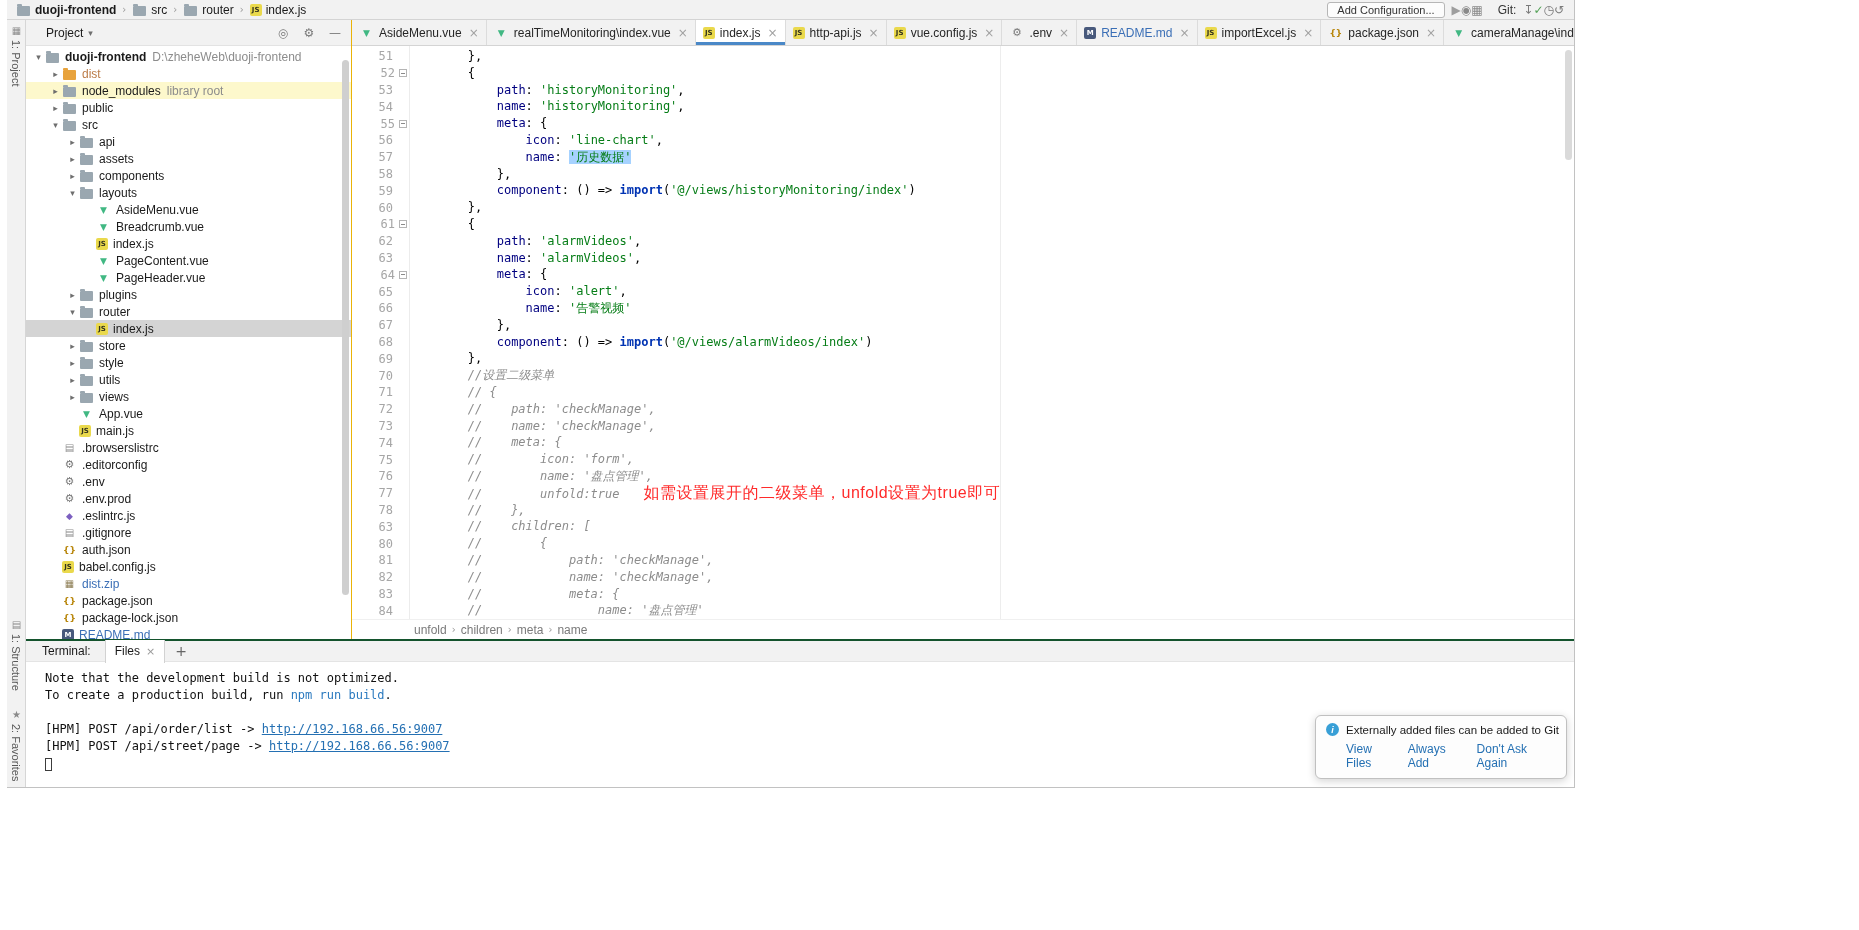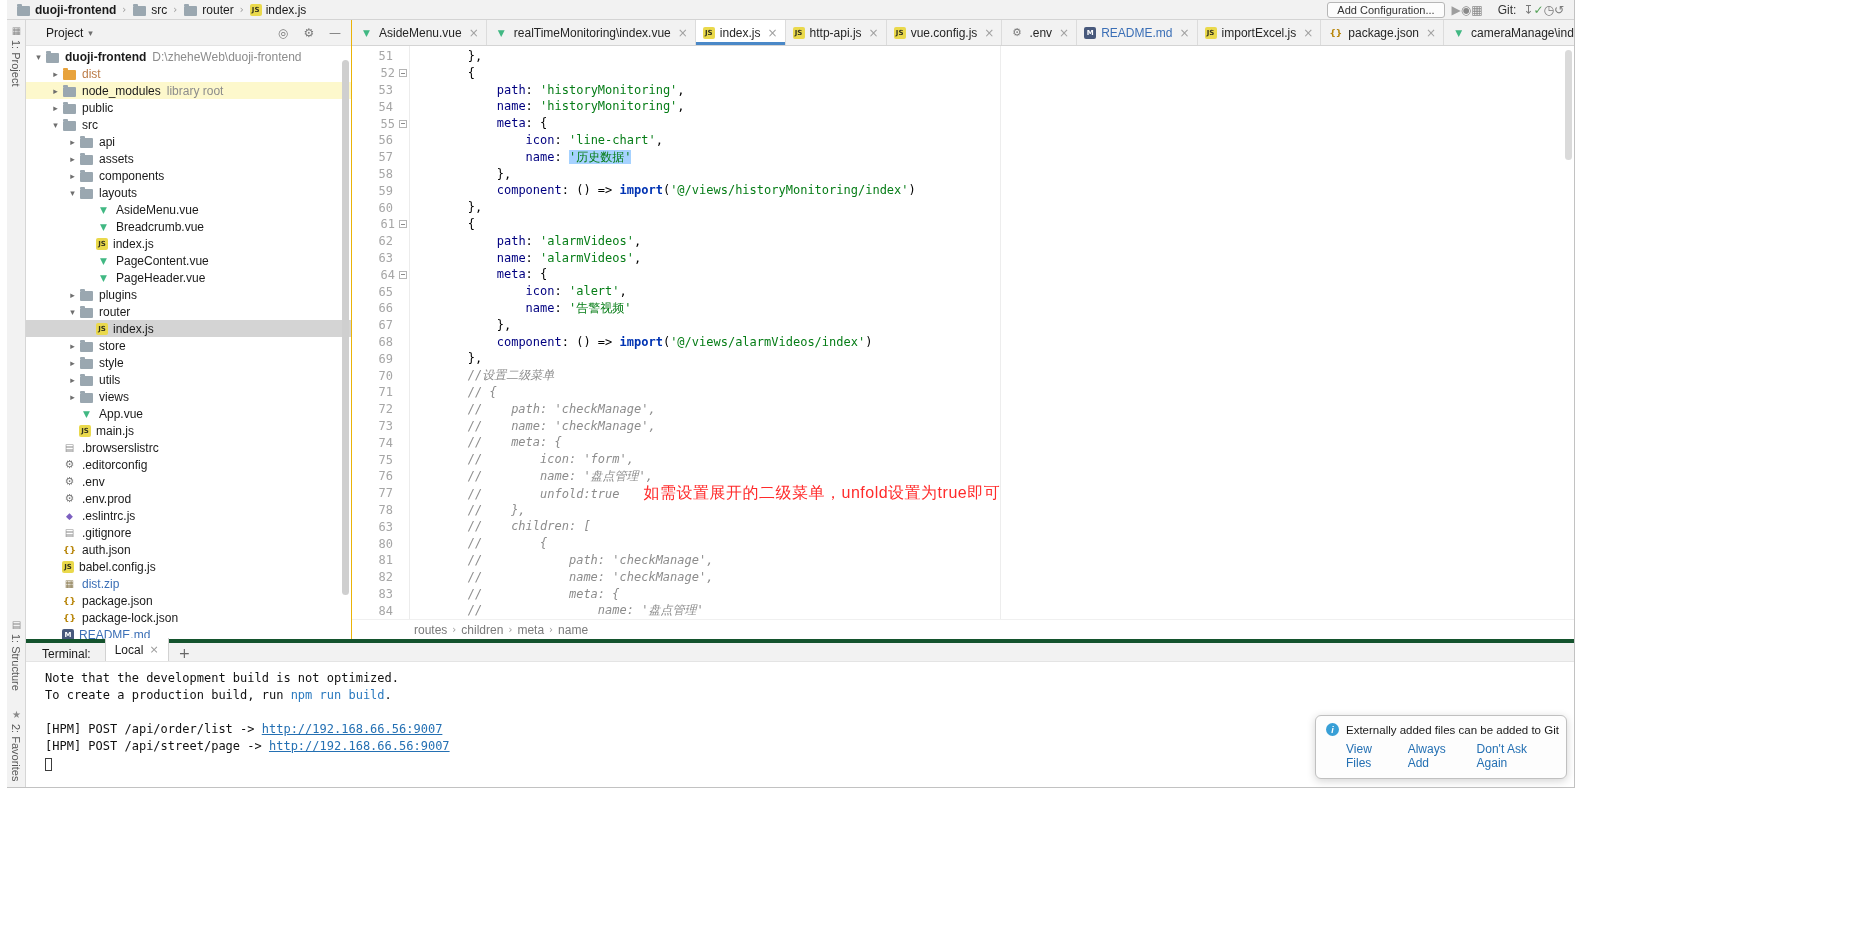--- a/index.html
+++ b/index.html
@@ -86,22 +86,22 @@
   .tok-annot{font-family:"Liberation Sans","DejaVu Sans",sans-serif;font-size:16px;color:#ff2b2b;
     margin-left:24px;letter-spacing:.5px;font-style:normal}
   .margin-guide{position:absolute;left:648px;top:0;bottom:0;width:1px;background:#ededed}
   .ed-scrollbar{position:absolute;right:2px;top:4px;width:7px;height:110px;background:#dadada;border-radius:4px}
   .ed-crumbs{height:20px;display:flex;align-items:center;padding-left:60px;color:#7a7a7a;
     background:#fff;border-top:1px solid #f0f0f0}
   .ed-crumb{padding:0 2px;cursor:default}
 
   
   .terminal{position:absolute;left:19px;top:639px;right:0;bottom:0;background:#fff}
-  .term-head{height:23px;background:#f2f2f2;border-top:4px solid #14532d;border-bottom:1px solid #e4e4e4;
-    display:flex;align-items:flex-end;padding-left:16px}
+  .term-head{height:23px;background:#f2f2f2;border-top:2px solid #14532d;border-bottom:1px solid #e4e4e4;
+    display:flex;align-items:center;padding-left:16px}
   .term-label{margin-right:14px}
   .term-tab{height:23px;display:inline-flex;align-items:center;gap:6px;padding:0 9px;background:#fff;
     border-left:1px solid #d2d2d2;border-right:1px solid #d2d2d2}
   .term-close{color:#9a9a9a;font-size:11px}
   .term-add{margin-left:10px;color:#666;font-size:14px}
   .term-body{padding:9px 0 0 19px;font-family:"DejaVu Sans Mono",monospace;font-size:12px;color:#101010}
   .tline{height:17px;white-space:pre}
   .term-link{color:#2470b3;text-decoration:underline}
   .term-cmd{color:#2b7abf}
   .cursor{display:inline-block;width:7px;height:13px;border:1px solid #3c3c3c;margin-top:2px}
@@ -579,35 +579,35 @@
           <div class="gl">
             <span class="lnum">84</span>
             <span class="fold-slot"></span>
           </div>
         </div>
       <div class="code" id="code"><div class="cl"><span>        },</span></div><div class="cl"><span>        {</span></div><div class="cl"><span>            </span><span class="tok-k">path</span><span>: </span><span class="tok-s">'historyMonitoring'</span><span>,</span></div><div class="cl"><span>            </span><span class="tok-k">name</span><span>: </span><span class="tok-s">'historyMonitoring'</span><span>,</span></div><div class="cl"><span>            </span><span class="tok-k">meta</span><span>: {</span></div><div class="cl"><span>                </span><span class="tok-k">icon</span><span>: </span><span class="tok-s">'line-chart'</span><span>,</span></div><div class="cl"><span>                </span><span class="tok-k">name</span><span>: </span><span class="tok-sel">'历史数据'</span></div><div class="cl"><span>            },</span></div><div class="cl"><span>            </span><span class="tok-k">component</span><span>: () =&gt; </span><span class="tok-kw">import</span><span>(</span><span class="tok-s">'@/views/historyMonitoring/index'</span><span>)</span></div><div class="cl"><span>        },</span></div><div class="cl"><span>        {</span></div><div class="cl"><span>            </span><span class="tok-k">path</span><span>: </span><span class="tok-s">'alarmVideos'</span><span>,</span></div><div class="cl"><span>            </span><span class="tok-k">name</span><span>: </span><span class="tok-s">'alarmVideos'</span><span>,</span></div><div class="cl"><span>            </span><span class="tok-k">meta</span><span>: {</span></div><div class="cl"><span>                </span><span class="tok-k">icon</span><span>: </span><span class="tok-s">'alert'</span><span>,</span></div><div class="cl"><span>                </span><span class="tok-k">name</span><span>: </span><span class="tok-s">'告警视频'</span></div><div class="cl"><span>            },</span></div><div class="cl"><span>            </span><span class="tok-k">component</span><span>: () =&gt; </span><span class="tok-kw">import</span><span>(</span><span class="tok-s">'@/views/alarmVideos/index'</span><span>)</span></div><div class="cl"><span>        },</span></div><div class="cl"><span class="tok-c">        //设置二级菜单</span></div><div class="cl"><span class="tok-c">        // {</span></div><div class="cl"><span class="tok-c">        //    path: 'checkManage',</span></div><div class="cl"><span class="tok-c">        //    name: 'checkManage',</span></div><div class="cl"><span class="tok-c">        //    meta: {</span></div><div class="cl"><span class="tok-c">        //        icon: 'form',</span></div><div class="cl"><span class="tok-c">        //        name: '盘点管理',</span></div><div class="cl"><span class="tok-c">        //        unfold:true</span><span class="tok-annot">如需设置展开的二级菜单，unfold设置为true即可</span></div><div class="cl"><span class="tok-c">        //    },</span></div><div class="cl"><span class="tok-c">        //    children: [</span></div><div class="cl"><span class="tok-c">        //        {</span></div><div class="cl"><span class="tok-c">        //            path: 'checkManage',</span></div><div class="cl"><span class="tok-c">        //            name: 'checkManage',</span></div><div class="cl"><span class="tok-c">        //            meta: {</span></div><div class="cl"><span class="tok-c">        //                name: '盘点管理'</span></div></div>
       <div class="margin-guide"></div>
       <div class="ed-scrollbar"></div>
     </div>
     <div class="ed-crumbs" id="ed-crumbs">
-        <span class="ed-crumb">routes</span>
+        <span class="ed-crumb">unfold</span>
         <span class="crumb-sep glyph">›</span>
         <span class="ed-crumb">children</span>
         <span class="crumb-sep glyph">›</span>
         <span class="ed-crumb">meta</span>
         <span class="crumb-sep glyph">›</span>
         <span class="ed-crumb">name</span>
       </div>
   </div>
 
   <div class="terminal">
     <div class="term-head">
       <span class="term-label">Terminal:</span>
       <span class="term-tab">
-        <span>Local</span>
+        <span>Files</span>
         <span class="term-close glyph">×</span>
       </span>
       <span class="term-add glyph">+</span>
     </div>
     <div class="term-body" id="term-body">
         <div class="tline"><span>Note that the development build is not optimized.</span></div>
         <div class="tline"><span>To create a production build, run </span><span class="term-cmd">npm run build</span><span>.</span></div>
         <div class="tline">&nbsp;</div>
         <div class="tline"><span>[HPM] POST /api/order/list -&gt; </span><span class="term-link">http://192.168.66.56:9007</span></div>
         <div class="tline"><span>[HPM] POST /api/street/page -&gt; </span><span class="term-link">http://192.168.66.56:9007</span></div>

